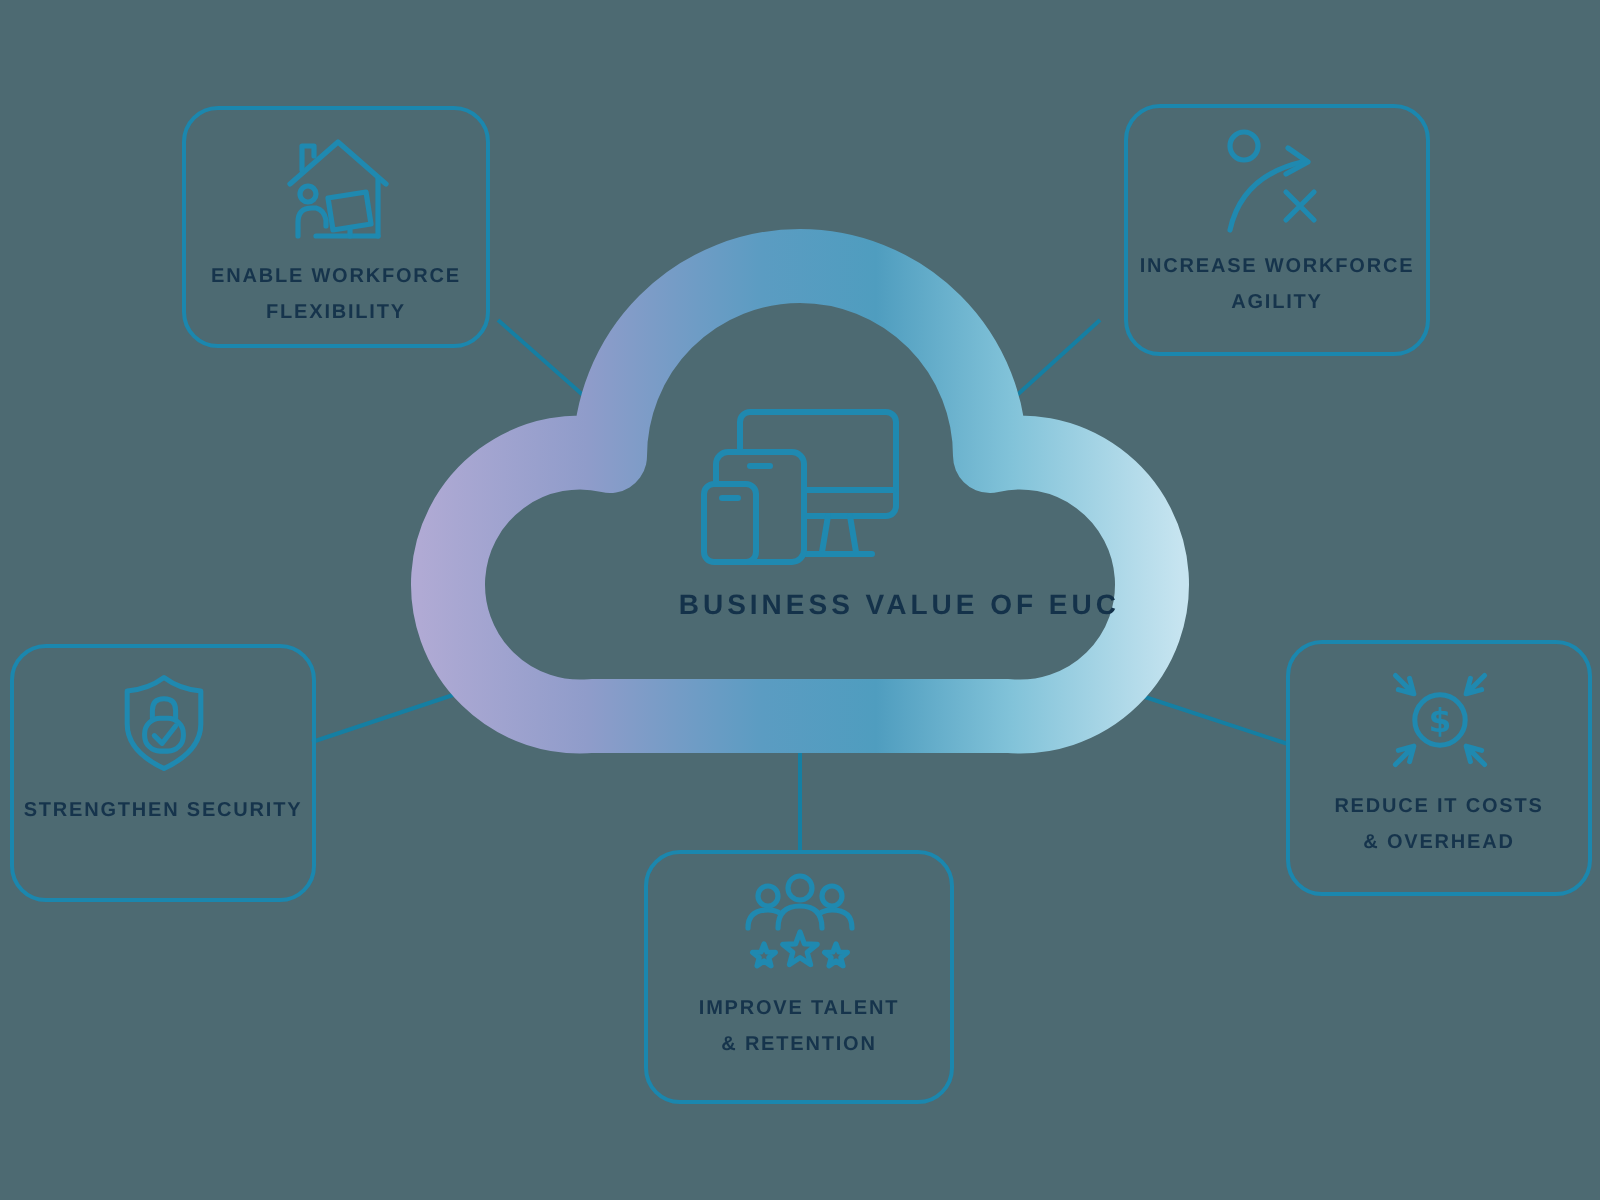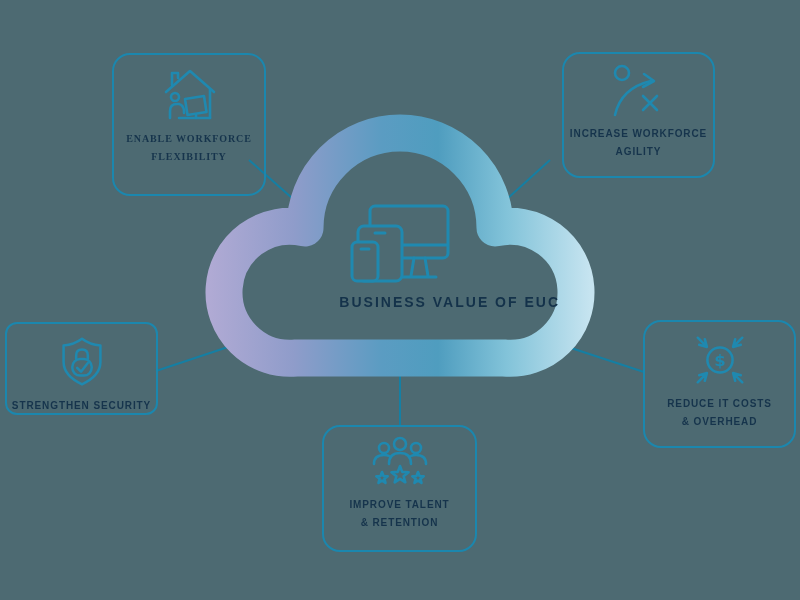--- a/index.html
+++ b/index.html
@@ -19,23 +19,23 @@
     padding-top:7px;
     background:transparent;
   }
   .node .icon{flex:0 0 auto;display:block;}
   .node .label{
     margin-top:4px;text-align:center;
     color:#16344c;font-weight:bold;font-size:10px;letter-spacing:0.9px;
     line-height:18px;
   }
   .node .label span{display:block;white-space:nowrap;}
-  #node-tl{left:112px;top:53px;width:154px;height:143px;font-family:Liberation Serif, serif;}
+  #node-tl{left:91px;top:53px;width:154px;height:121px;}
   #node-tr{left:562px;top:52px;width:153px;height:126px;}
-  #node-l{left:5px;top:322px;width:153px;height:93px;border-radius:12px;}
+  #node-l{left:5px;top:322px;width:153px;height:129px;}
   #node-r{left:643px;top:320px;width:153px;height:128px;}
   #node-b{left:322px;top:425px;width:155px;height:127px;}
   #center-title{
     position:absolute;z-index:2;left:240px;top:294px;width:320px;
     text-align:right;color:#14324a;font-weight:bold;
     font-size:14px;letter-spacing:2px;white-space:nowrap;
   }
   svg .ic{stroke:#1f89b0;fill:none;stroke-width:2.6;stroke-linecap:round;stroke-linejoin:round;}
   svg .icfill{stroke:#1f89b0;fill:#4d6a72;stroke-width:2.6;stroke-linecap:round;stroke-linejoin:round;}
 </style>

